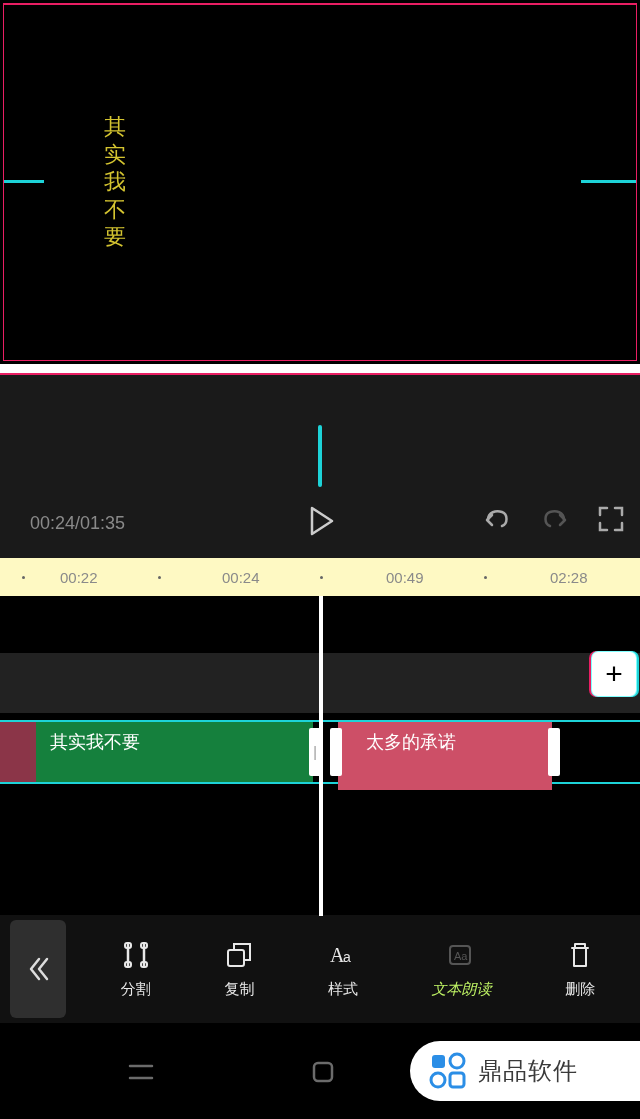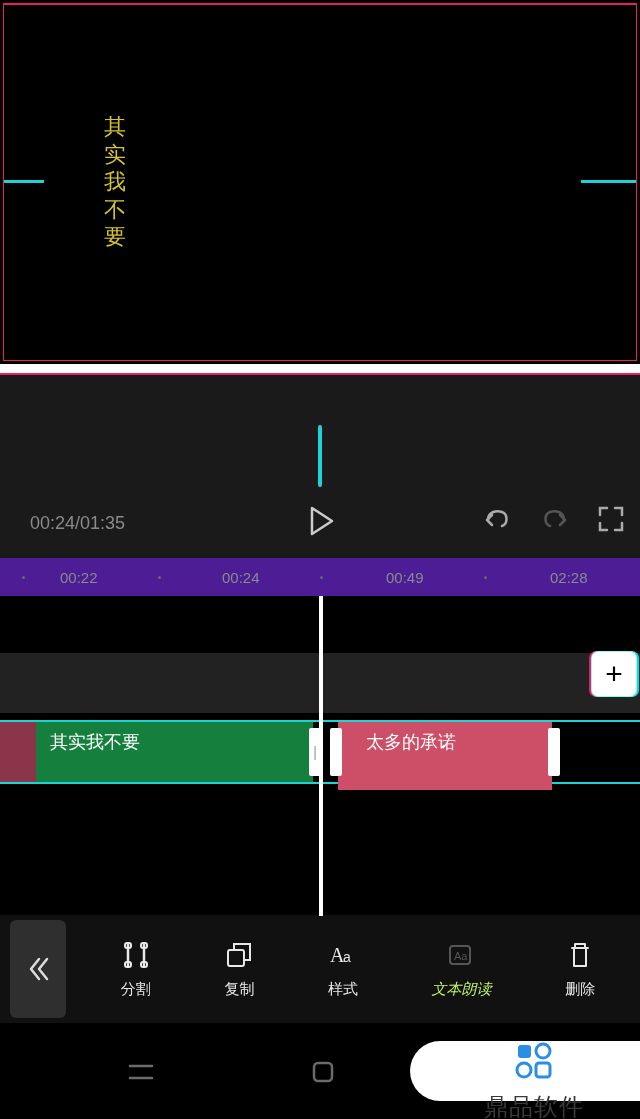--- a/index.html
+++ b/index.html
@@ -15,21 +15,21 @@
 .divider::before { content:''; position:absolute; left:0; right:0; bottom:0; height:2px; background:#e91e63; }
 
 .controls-area { width: 640px; height: 183px; background: #1a1a1a; position: relative; }
 .playhead-top { position: absolute; left: 318px; top: 50px; width: 4px; height: 62px; background: #1dd3d8; border-radius: 2px; }
 .control-bar { position: absolute; left: 0; right: 0; bottom: 10px; height: 50px; display: flex; align-items: center; margin-left: 6px; }
 .time-display { color: #8a8a8a; font-size: 18px; margin-left: 24px; }
 .play-btn { position: absolute; left: 304px; top: 8px; }
 .play-btn svg { display: block; }
 .ctrl-right { position: absolute; right: 16px; top: 8px; display: flex; gap: 28px; align-items: center; }
 
-.ruler { width: 640px; height: 38px; background: #4c1d95; display: flex; align-items: center; position: relative; color: #8a8a8a; font-size: 15px; }
+.ruler { width: 640px; height: 38px; background: #fef9c3; display: flex; align-items: center; position: relative; color: #8a8a8a; font-size: 15px; }
 .ruler-label { position: absolute; }
 .ruler-dot { position: absolute; width: 3px; height: 3px; background: #666; border-radius: 50%; top: 18px; }
 
 .timeline { width: 640px; background: #000; position: relative; height: 320px; }
 .playhead-long { position: absolute; left: 319px; top: 0px; width: 4px; height: 320px; background: #fff; z-index: 20; }
 .video-track { position: absolute; left: 0; right: 0; top: 57px; height: 60px; background: #222; }
 .add-btn { position: absolute; right: 3px; top: 55px; width: 46px; height: 46px; border: 1px solid rgba(0,255,255,0.5); border-radius: 7px; background: #fff; display: flex; align-items: center; justify-content: center; font-size: 30px; color: #000; box-shadow: -2px 0 0 #e91e63, 2px 0 0 #1dd3d8; }
 .text-track { position: absolute; left: 0; right: 0; top: 124px; height: 64px; border-top: 2px solid #1dd3d8; border-bottom: 2px solid #1dd3d8; }
 .seg1 { position: absolute; left: 0; width: 313px; height: 60px; top: 0; background: #15803d; border-left: 36px solid #8b3548; display: flex; align-items: flex-start; padding: 8px 14px; font-size: 18px; color: #fff; }
 .seg1-handle { position: absolute; right: -8px; top: 6px; width: 12px; height: 48px; background: #fff; border-radius: 2px; display: flex; align-items: center; justify-content: center; color: #999; font-size: 14px; }
@@ -41,21 +41,21 @@
 .back-btn { width: 56px; height: 98px; margin-left: 10px; background: #2f2f2f; border-radius: 6px; display: flex; align-items: center; justify-content: center; }
 .tool-items { flex: 1; display: flex; justify-content: space-around; align-items: center; padding: 0 8px 0 18px; }
 .tool-item { display: flex; flex-direction: column; align-items: center; gap: 10px; }
 .tool-item .label { font-size: 15px; color: #e8e8e8; }
 .tool-item.disabled .label { color: #bef264; font-style: italic; }
 .tool-icon { height: 30px; display: flex; align-items: center; justify-content: center; }
 
 .navbar { position: absolute; left: 0; right: 0; bottom: 0; height: 90px; display: flex; align-items: center; justify-content: space-around; padding: 0 50px; }
 .nav-icon { opacity: 0.7; }
 
-.watermark { position: absolute; right: 0; bottom: 18px; width: 230px; height: 60px; background: #fff; border-top-left-radius: 30px; border-bottom-left-radius: 30px; display: flex; align-items: center; padding-left: 18px; gap: 10px; z-index: 50; flex-direction: column; }
+.watermark { position: absolute; right: 0; bottom: 18px; width: 230px; height: 60px; background: #fff; border-top-left-radius: 30px; border-bottom-left-radius: 30px; display: flex; align-items: center; padding-left: 18px; gap: 10px; z-index: 50; }
 .wm-logo svg { display: block; }
 .wm-text { color: #3a3a3a; font-size: 24px; font-weight: 500; letter-spacing: 1px; }
 </style>
 </head>
 <body>
 
 <div class="preview">
   <div class="marker-left"></div>
   <div class="marker-right"></div>
   <div class="preview-text">

